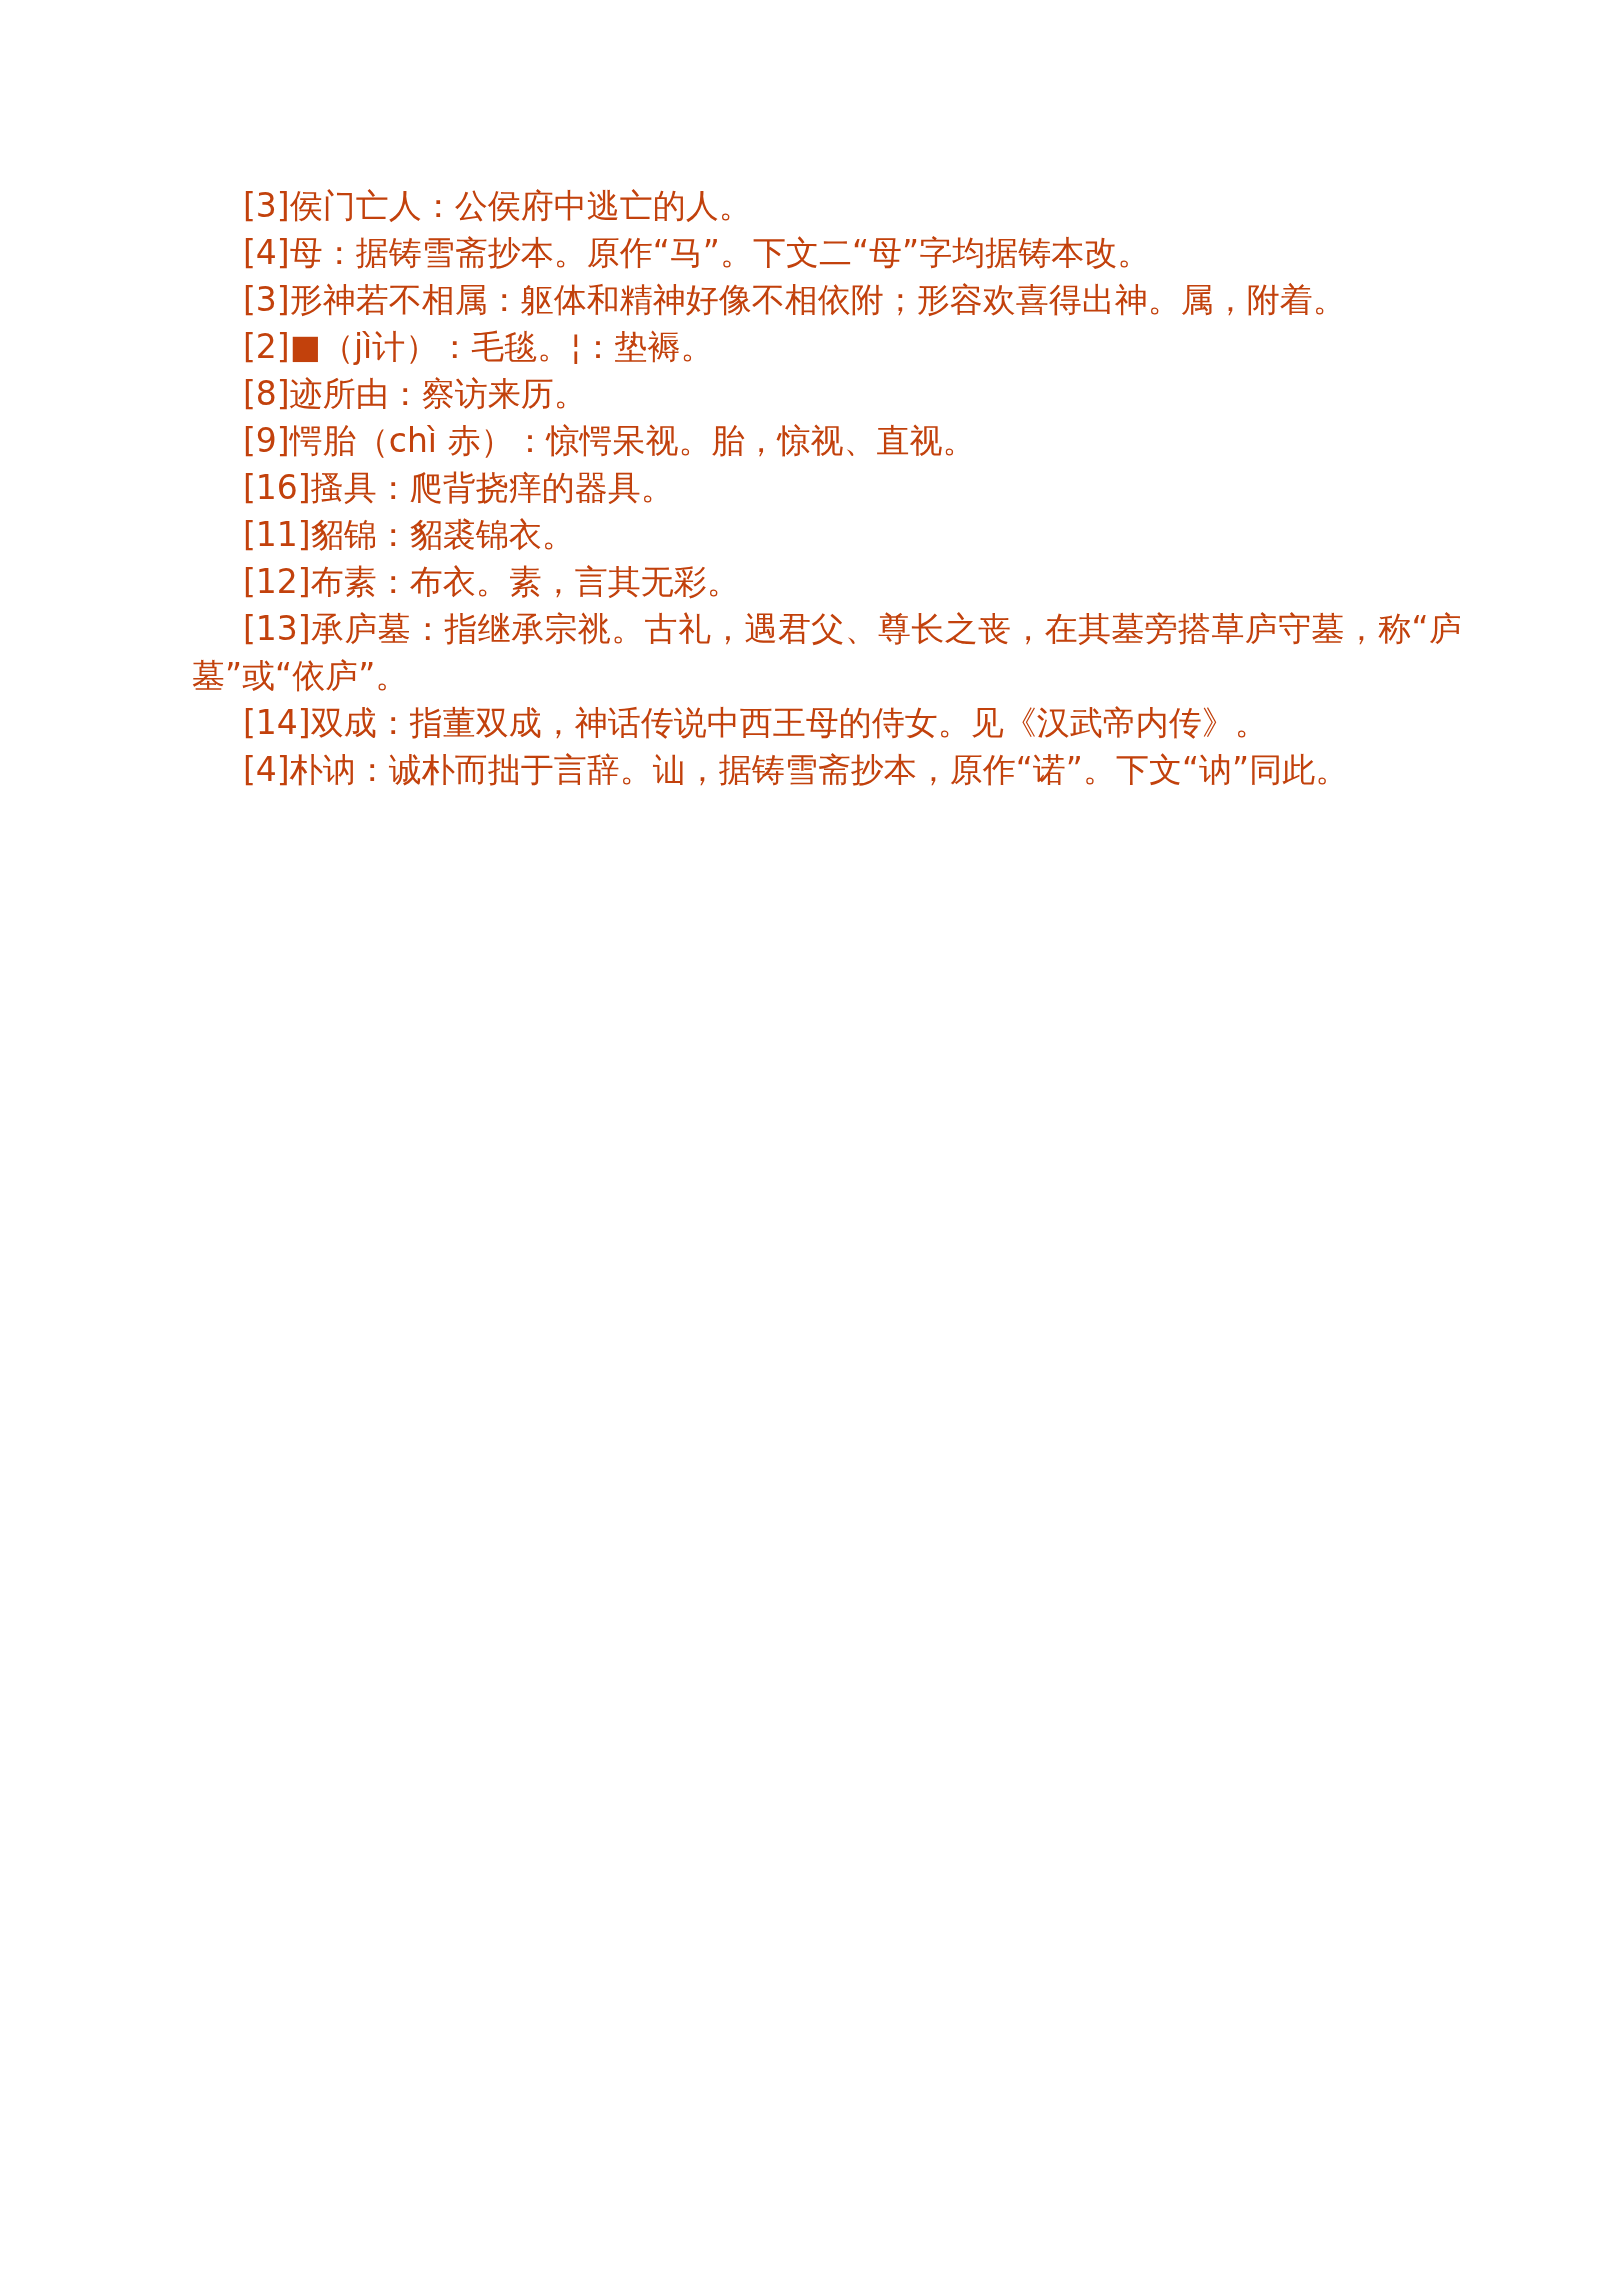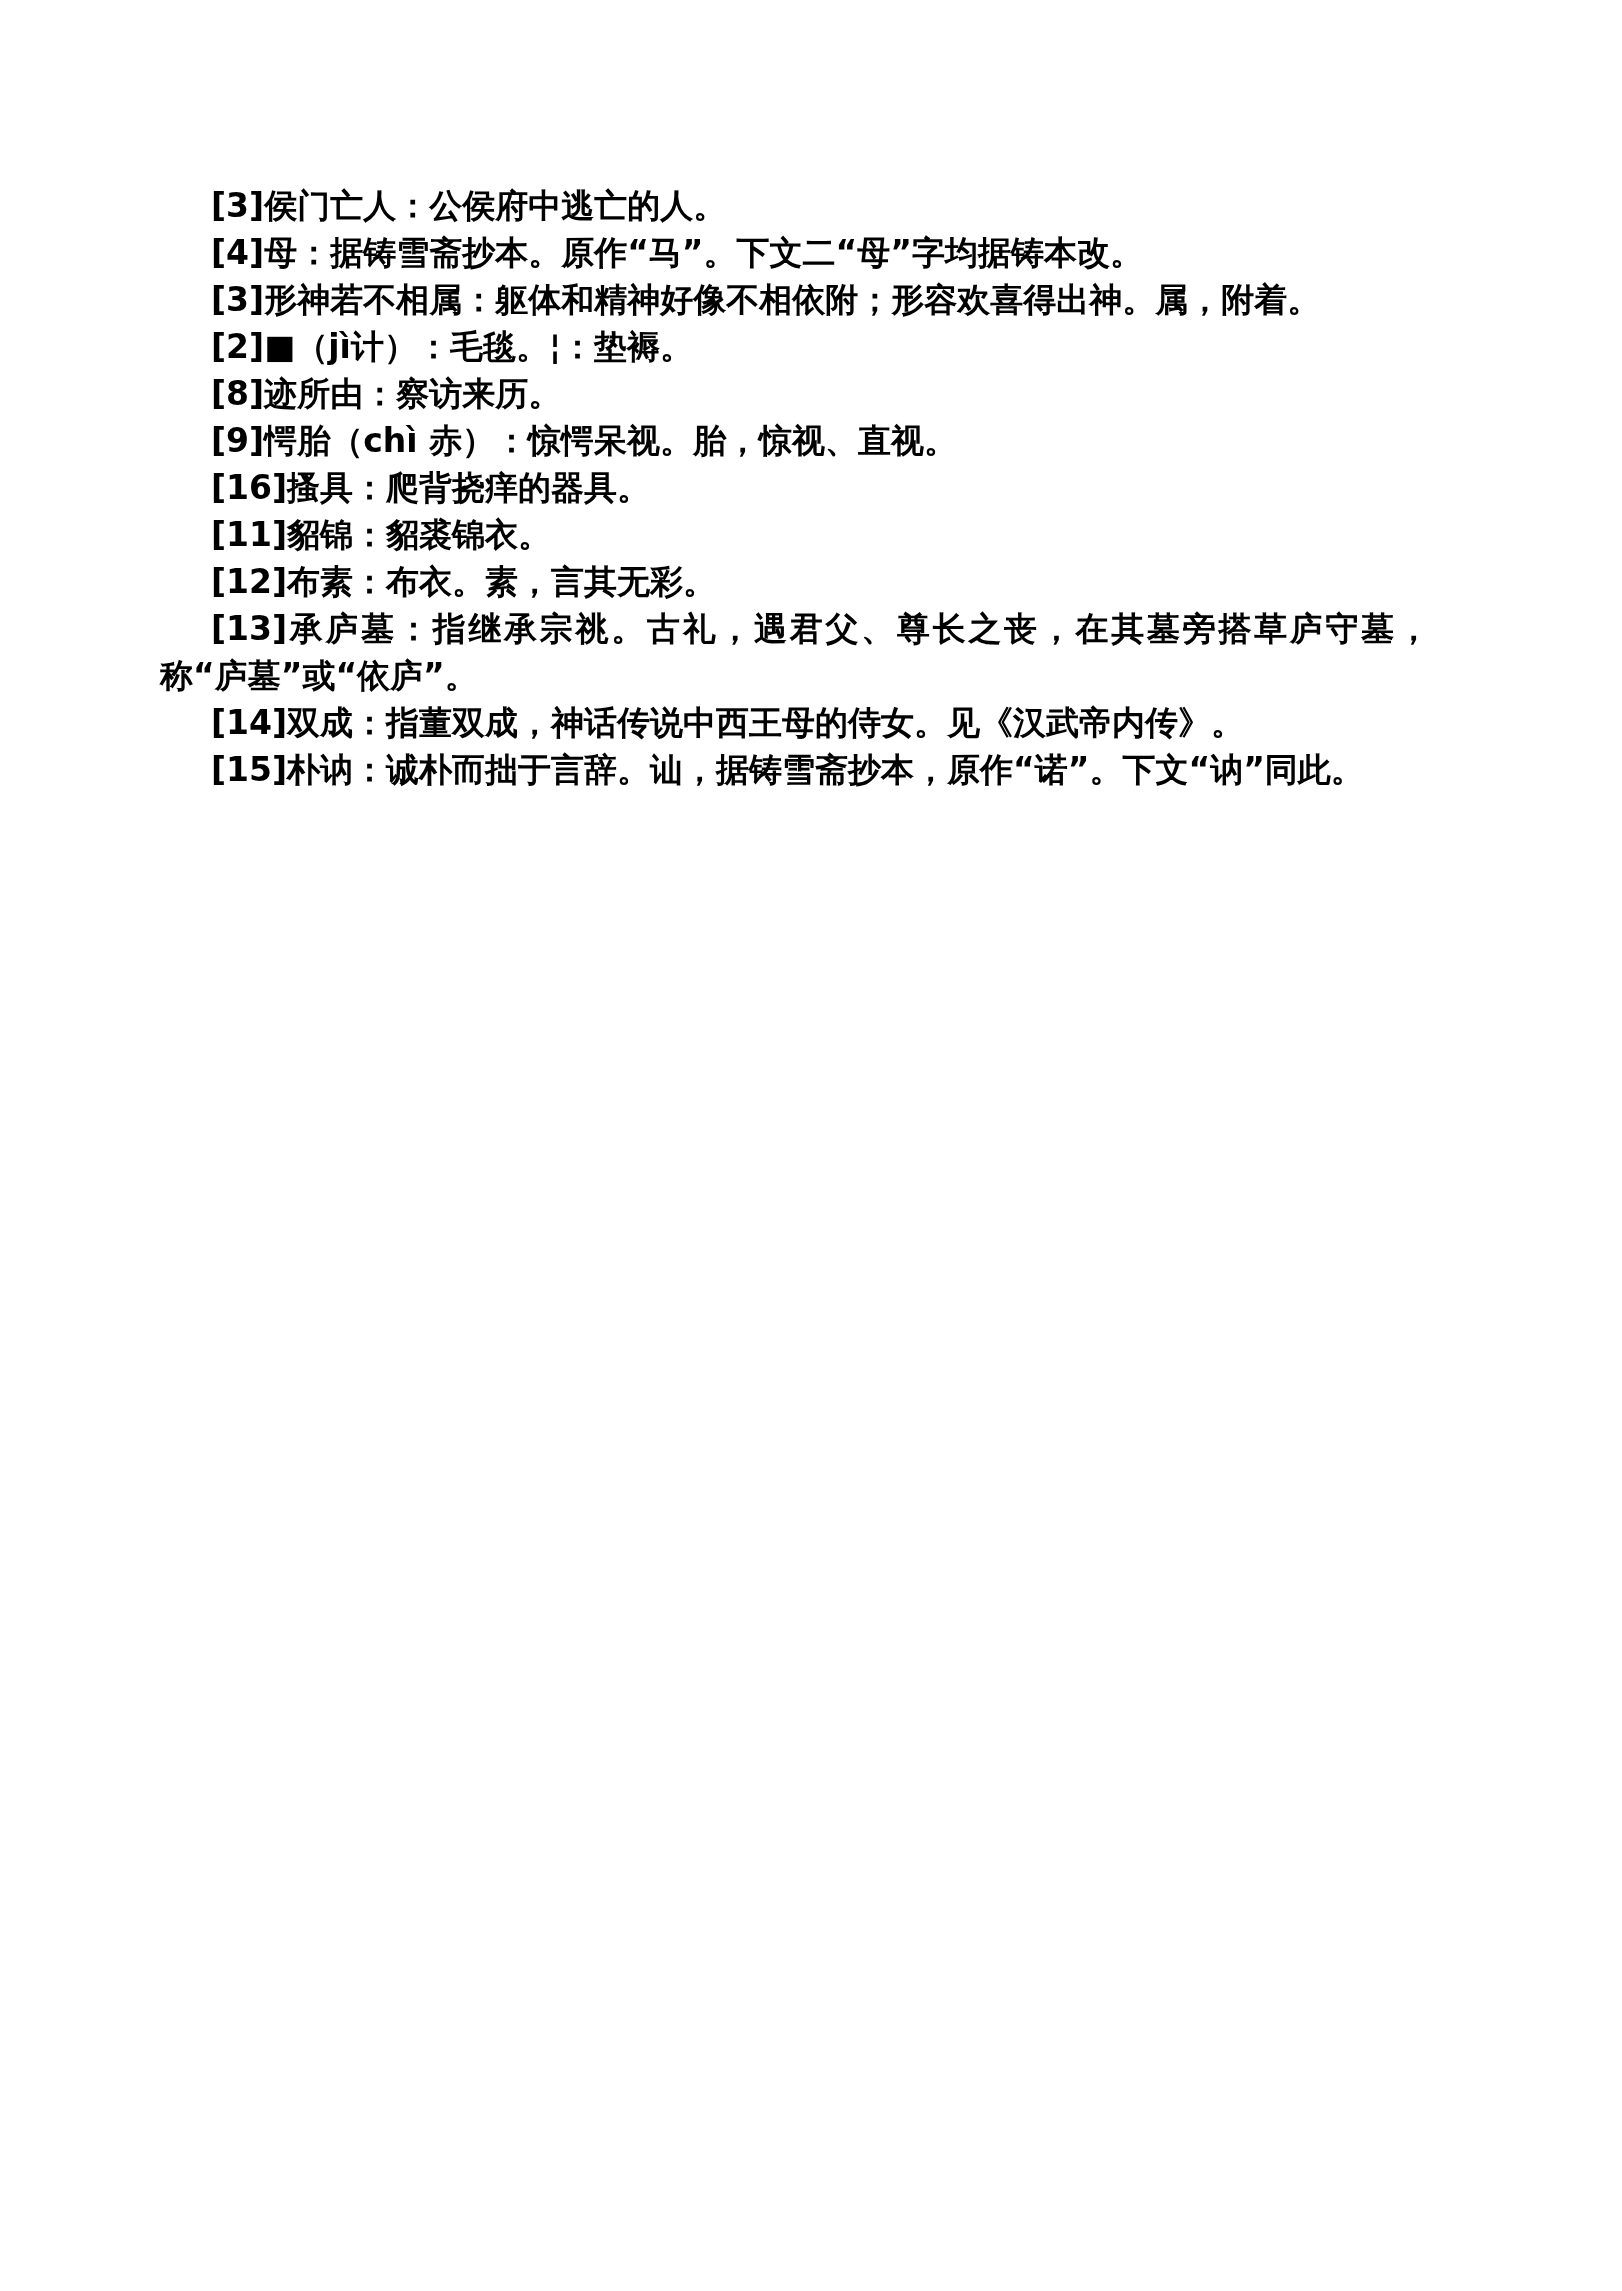--- a/index.html
+++ b/index.html
@@ -11,28 +11,28 @@
     position: relative;
     width: 1622px;
     height: 2292px;
     background: #ffffff;
     overflow: hidden;
     font-family: "DejaVu Sans", "Liberation Sans", sans-serif;
   }
   .text-block {
     position: absolute;
     top: 182px;
-    left: 160px;
+    left: 192px;
     width: 1270px;
-    color: #000000;
+    color: #c2410c;
     font-size: 33px;
     line-height: 47px;
     text-align: justify;
     text-justify: inter-character;
-    font-weight: 700;
+    font-weight: 400;
   }
   .text-block p {
     margin: 0;
     padding: 0;
     text-indent: 51px;
     word-break: break-all;
     overflow-wrap: anywhere;
   }
 </style>
 </head>
@@ -44,16 +44,16 @@
     <p>[4]母：据铸雪斋抄本。原作“马”。下文二“母”字均据铸本改。</p>
     <p>[3]形神若不相属：躯体和精神好像不相依附；形容欢喜得出神。属，附着。</p>
     <p>[2]■（jì计）：毛毯。¦：垫褥。</p>
     <p>[8]迹所由：察访来历。</p>
     <p>[9]愕胎（chì 赤）：惊愕呆视。胎，惊视、直视。</p>
     <p>[16]搔具：爬背挠痒的器具。</p>
     <p>[11]貂锦：貂裘锦衣。</p>
     <p>[12]布素：布衣。素，言其无彩。</p>
     <p>[13]承庐墓：指继承宗祧。古礼，遇君父、尊长之丧，在其墓旁搭草庐守墓，称“庐墓”或“依庐”。</p>
     <p>[14]双成：指董双成，神话传说中西王母的侍女。见《汉武帝内传》。</p>
-    <p>[15]朴讷：诚朴而拙于言辞。讪，据铸雪斋抄本，原作“诺”。下文“讷”同此。</p>
+    <p>[4]朴讷：诚朴而拙于言辞。讪，据铸雪斋抄本，原作“诺”。下文“讷”同此。</p>
   </div>
 </div>
 
 
 </body></html>

